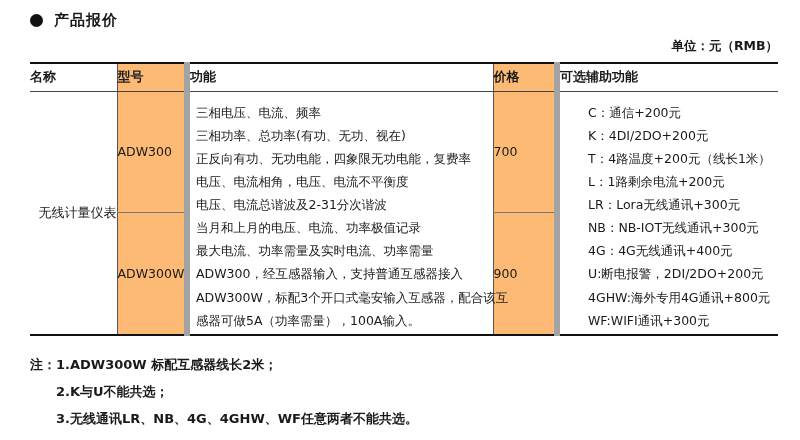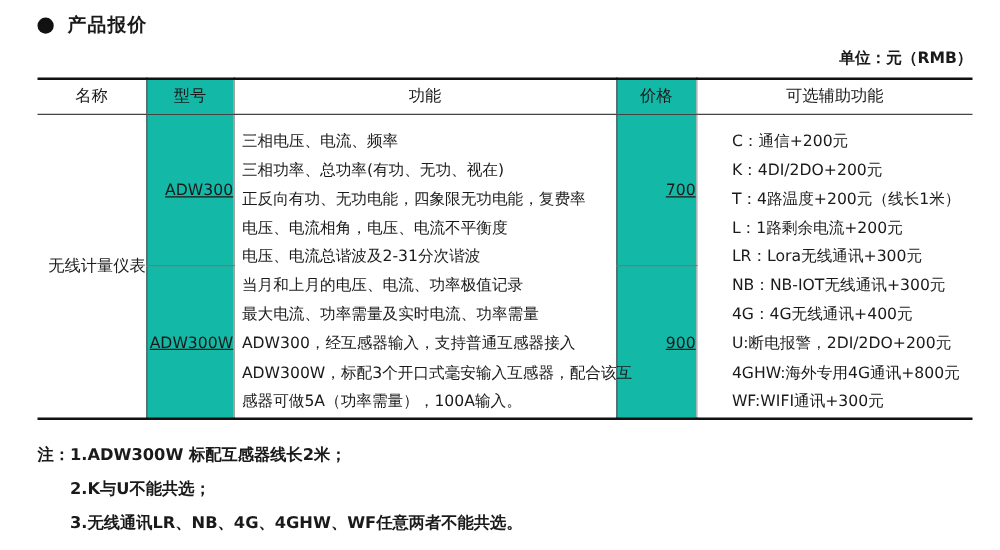--- a/index.html
+++ b/index.html
@@ -39,38 +39,38 @@
     border-bottom: 2px solid #111;
     font-size: 12.5px;
   }
   .col-name  { width: 87px;  }
   .col-model { width: 70px;  }
   .col-func  { width: 306px; }
   .col-price { width: 64px;  }
   .col-opt   { width: 221px; }
 
   .price-table th {
-    height: 28px; font-size: 13px; font-weight: normal;
+    height: 28px; font-size: 13px; font-weight: bold;
     border-bottom: 1px solid #444;
-    text-align: center; vertical-align: middle;
+    text-align: left; vertical-align: middle;
   }
   .price-table td { vertical-align: middle; }
 
   .gray-cell {
-    background: #14b8a6;
+    background: #fdba74;
     border-left: 1px solid #555;
-    border-right: 1px solid #a3a3a3;
+    border-right: 6px solid #a3a3a3;
   }
   .split-bottom { border-bottom: 1px solid #777; }
 
   .row-top { height: 121px; }
   .row-bottom { height: 123px; }
 
   .name-cell { text-align: right; font-size: 13px; }
-  .model-cell, .price-cell { text-align: right; font-size: 12.5px; text-decoration: underline; }
+  .model-cell, .price-cell { text-align: left; font-size: 12.5px; }
 
   .func-cell {
     vertical-align: top;
     padding: 7px 4px 0 6px;
   }
   .opt-cell {
     vertical-align: top;
     padding: 7px 4px 0 28px;
   }
   .text-line { line-height: 23.1px; white-space: nowrap; }

